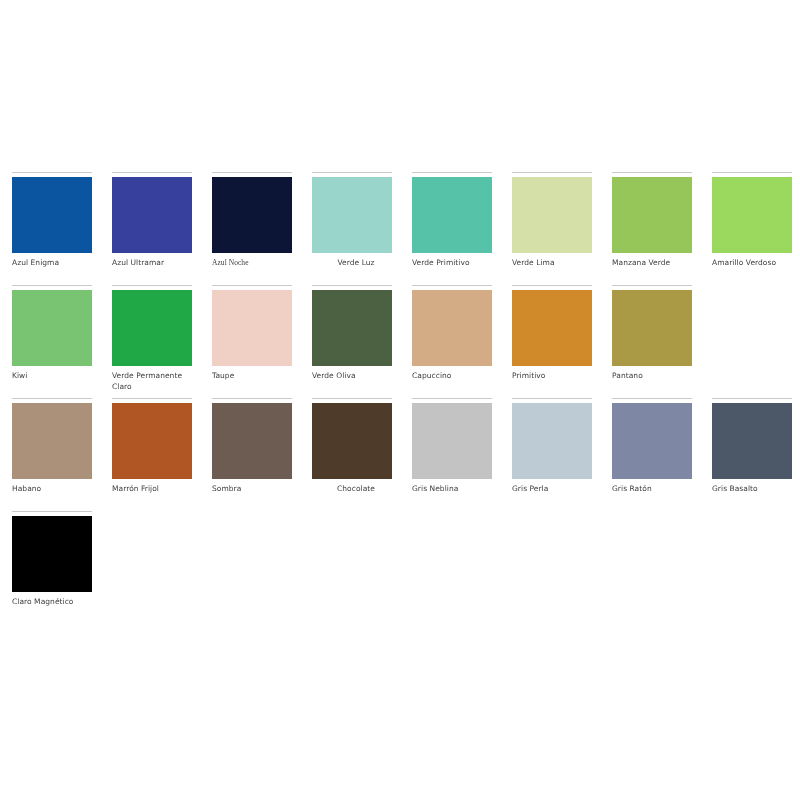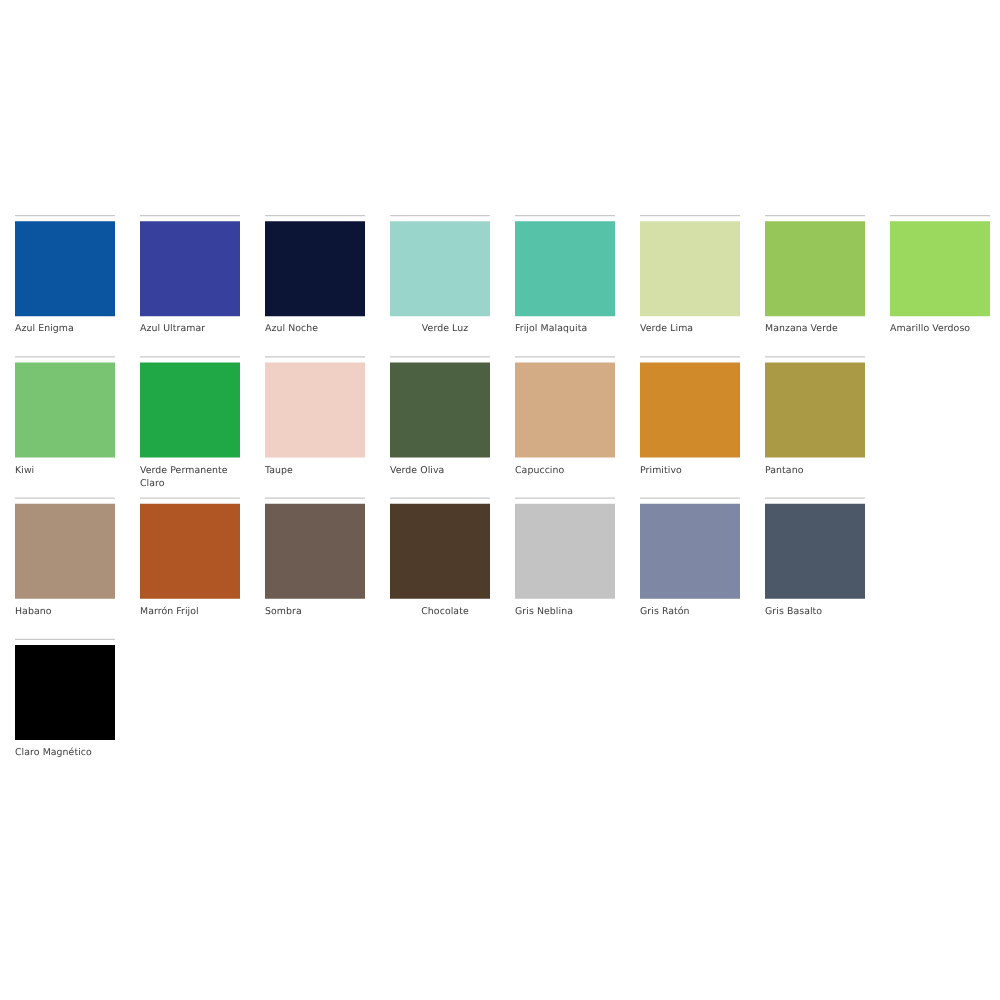--- a/index.html
+++ b/index.html
@@ -81,31 +81,31 @@
           <span class="swatch-label" style="color: rgb(61, 61, 61);">Azul Enigma</span>
         </div>
         <div class="swatch-cell">
           <div class="swatch-rule" style="background: rgb(201, 201, 201);"></div>
           <div class="swatch-chip" style="background-color: rgb(55, 64, 156);"></div>
           <span class="swatch-label" style="color: rgb(61, 61, 61);">Azul Ultramar</span>
         </div>
         <div class="swatch-cell">
           <div class="swatch-rule" style="background: rgb(201, 201, 201);"></div>
           <div class="swatch-chip" style="background-color: rgb(13, 21, 55);"></div>
-          <span class="swatch-label" style="color: rgb(61, 61, 61);">Azul Noche</span>
+          <span class="swatch-label" style="color: rgb(61, 61, 61); font-family: Liberation Serif, serif;">Azul Noche</span>
         </div>
         <div class="swatch-cell">
           <div class="swatch-rule" style="background: rgb(201, 201, 201);"></div>
           <div class="swatch-chip" style="background-color: rgb(154, 213, 203);"></div>
           <span class="swatch-label" style="color: rgb(61, 61, 61); text-align: center;">Verde Luz</span>
         </div>
         <div class="swatch-cell">
           <div class="swatch-rule" style="background: rgb(201, 201, 201);"></div>
           <div class="swatch-chip" style="background-color: rgb(86, 194, 168);"></div>
-          <span class="swatch-label" style="color: rgb(61, 61, 61);">Frijol Malaquita</span>
+          <span class="swatch-label" style="color: rgb(61, 61, 61);">Verde Primitivo</span>
         </div>
         <div class="swatch-cell">
           <div class="swatch-rule" style="background: rgb(201, 201, 201);"></div>
           <div class="swatch-chip" style="background-color: rgb(213, 224, 169);"></div>
           <span class="swatch-label" style="color: rgb(61, 61, 61);">Verde Lima</span>
         </div>
         <div class="swatch-cell">
           <div class="swatch-rule" style="background: rgb(201, 201, 201);"></div>
           <div class="swatch-chip" style="background-color: rgb(150, 198, 90);"></div>
           <span class="swatch-label" style="color: rgb(61, 61, 61);">Manzana Verde</span>
@@ -174,20 +174,25 @@
           <div class="swatch-chip" style="background-color: rgb(78, 59, 42);"></div>
           <span class="swatch-label" style="color: rgb(61, 61, 61); text-align: center;">Chocolate</span>
         </div>
         <div class="swatch-cell">
           <div class="swatch-rule" style="background: rgb(201, 201, 201);"></div>
           <div class="swatch-chip" style="background-color: rgb(195, 195, 195);"></div>
           <span class="swatch-label" style="color: rgb(61, 61, 61);">Gris Neblina</span>
         </div>
         <div class="swatch-cell">
           <div class="swatch-rule" style="background: rgb(201, 201, 201);"></div>
+          <div class="swatch-chip" style="background-color: rgb(189, 204, 212);"></div>
+          <span class="swatch-label" style="color: rgb(61, 61, 61);">Gris Perla</span>
+        </div>
+        <div class="swatch-cell">
+          <div class="swatch-rule" style="background: rgb(201, 201, 201);"></div>
           <div class="swatch-chip" style="background-color: rgb(126, 135, 164);"></div>
           <span class="swatch-label" style="color: rgb(61, 61, 61);">Gris Ratón</span>
         </div>
         <div class="swatch-cell">
           <div class="swatch-rule" style="background: rgb(201, 201, 201);"></div>
           <div class="swatch-chip" style="background-color: rgb(76, 88, 103);"></div>
           <span class="swatch-label" style="color: rgb(61, 61, 61);">Gris Basalto</span>
         </div>
       </div>
       <div class="palette-row">

